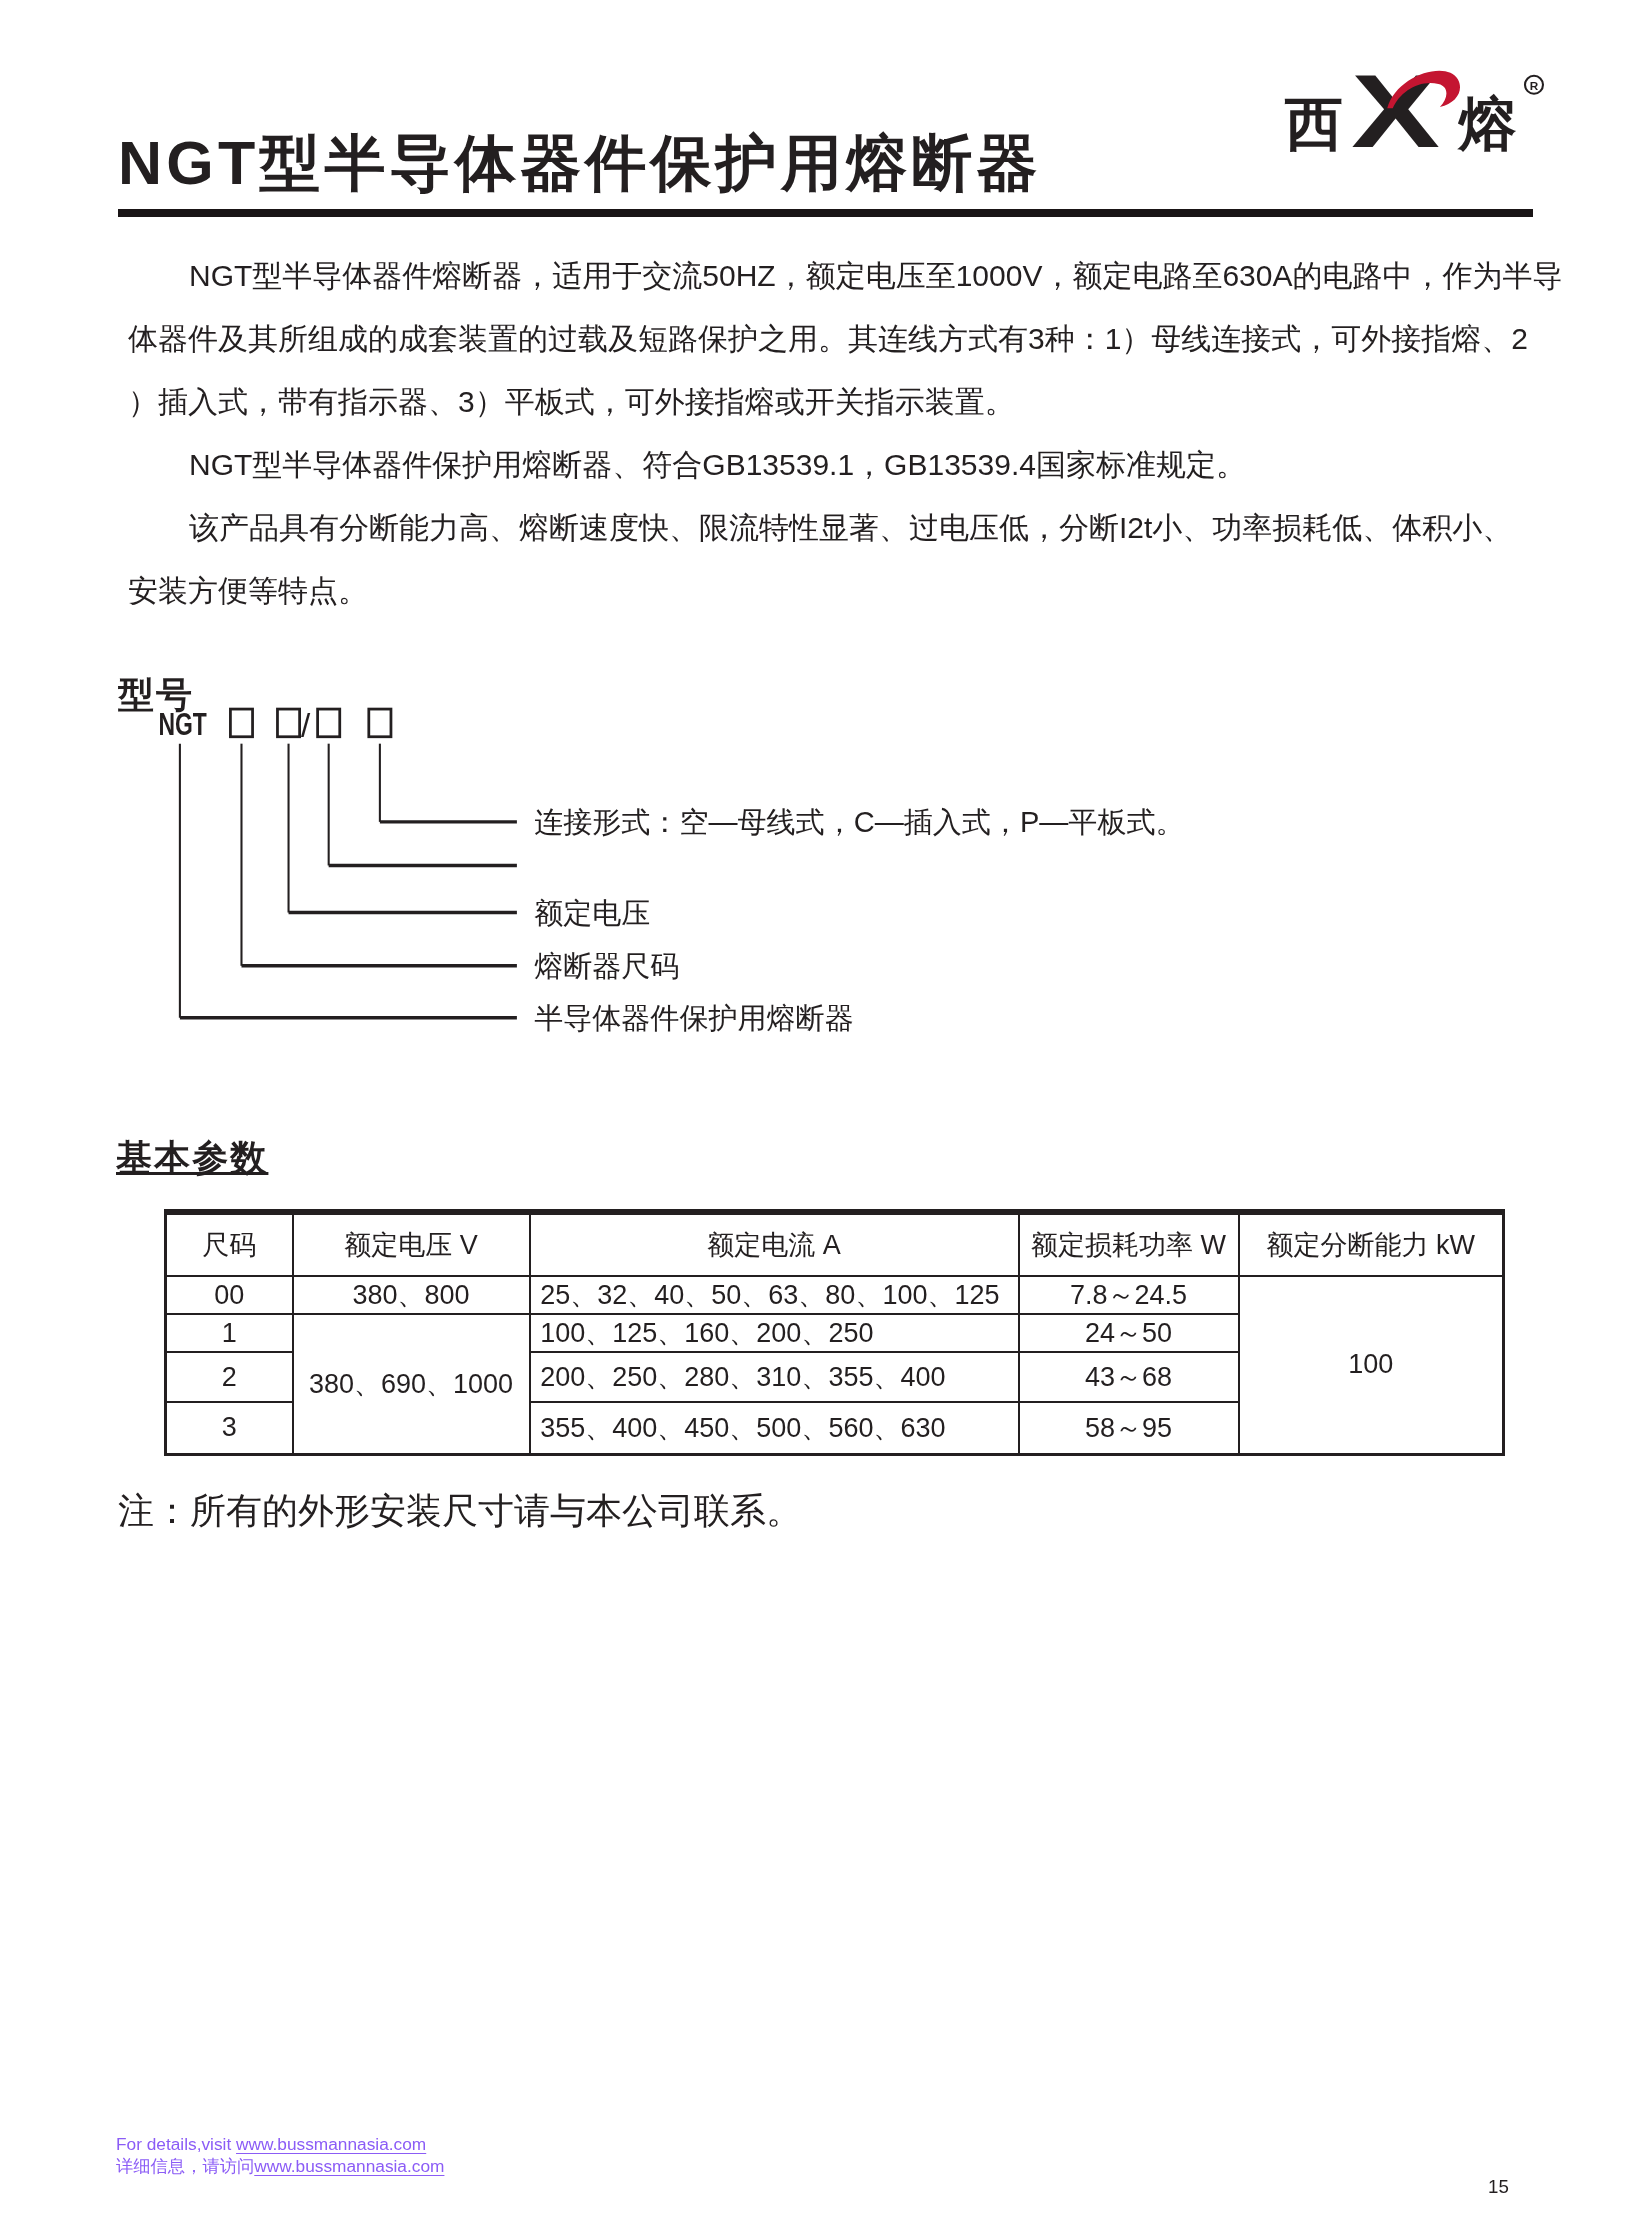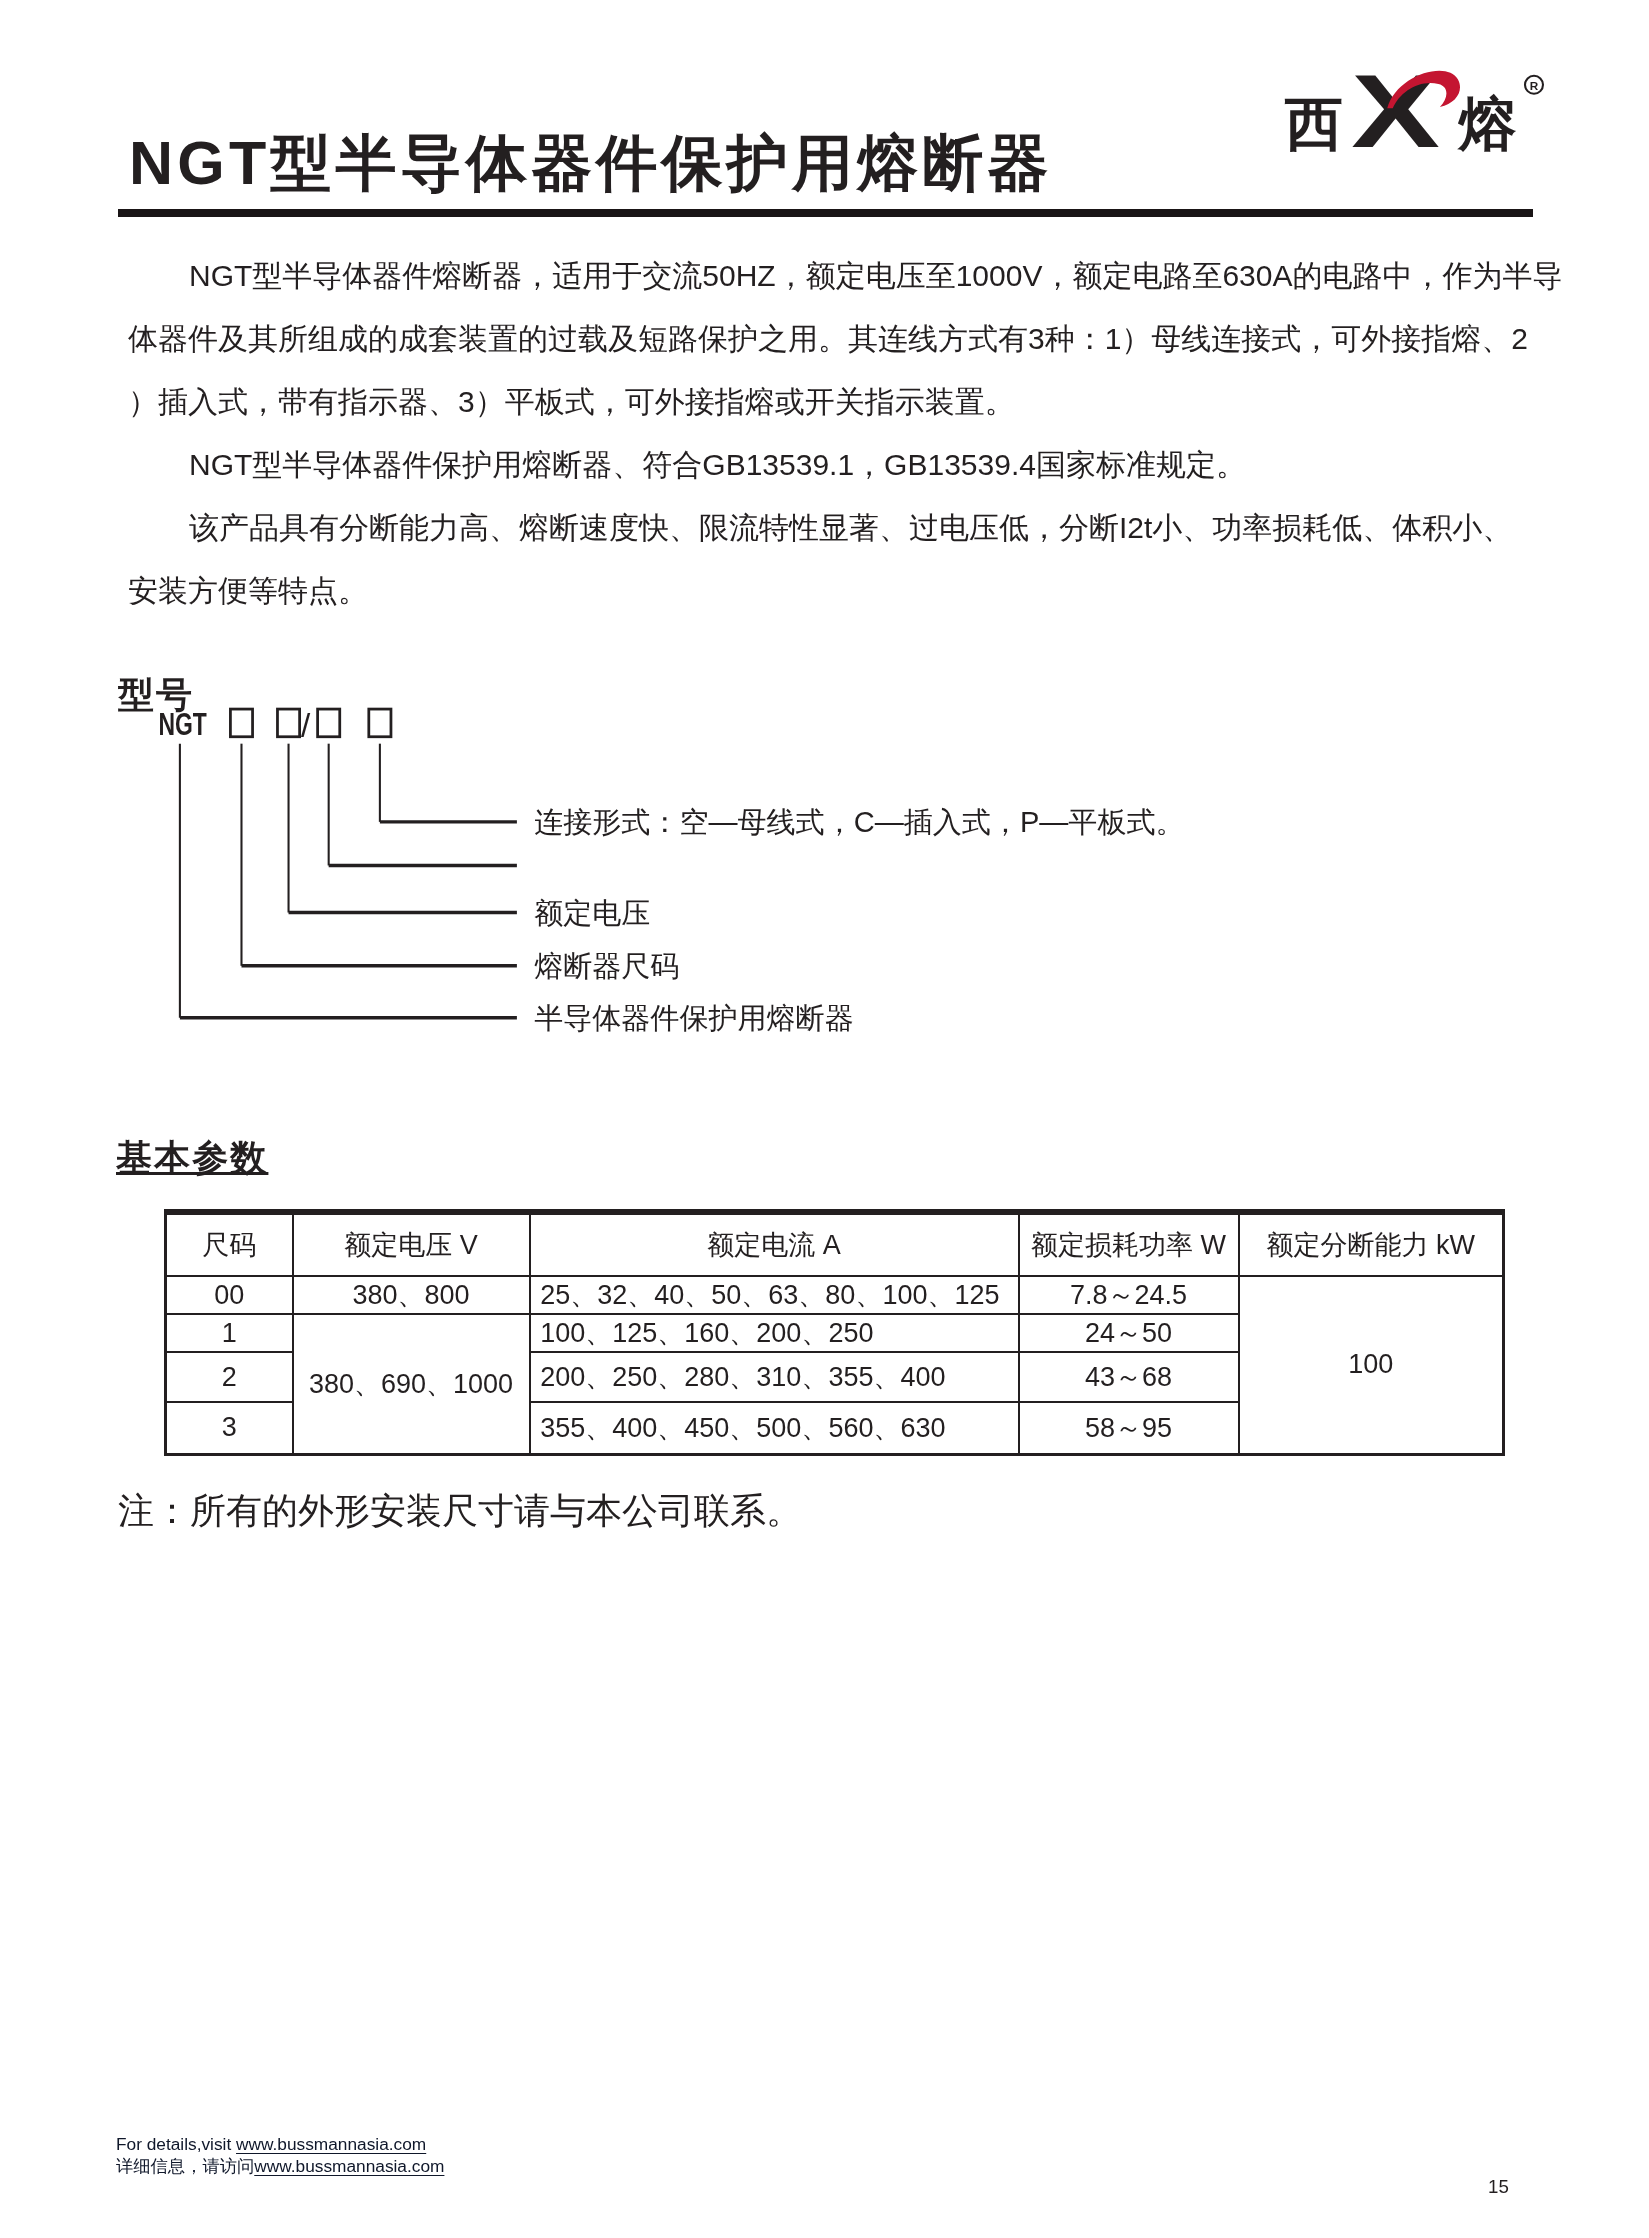--- a/index.html
+++ b/index.html
@@ -11,21 +11,20 @@
     color:#231f20;
     overflow:hidden;
   }
   .abs{position:absolute;}
   
   .doc-title{
     left:118px;top:133px;
     font-size:61px;font-weight:700;
     letter-spacing:4.2px;line-height:1;
     white-space:nowrap;
-    margin-left:11px;
   }
   .title-rule{
     left:118px;top:209px;width:1415px;height:8.3px;
     background:#1a1516;
   }
   
   .intro{
     left:128px;top:244px;width:1415px;
     font-size:30px;line-height:63px;
   }
@@ -60,21 +59,21 @@
   .ptable .c-brk{width:265px;}
   .ptable .hrow{height:64px;}
   .ptable .r0{height:38px;}
   .ptable .r1{height:38px;}
   .ptable .r2{height:50px;}
   .ptable .r3{height:52px;}
   .ptable td.left{text-align:left;padding-left:9.7px;border-radius:14px;}
   
   .note{left:118px;top:1487px;font-size:36px;white-space:nowrap;}
   
-  .footer{left:116px;top:2133px;font-size:17.3px;line-height:22px;color:#0f172a;}
+  .footer{left:116px;top:2133px;font-size:17.3px;line-height:22px;color:#8b5cf6;}
   .footer a{color:inherit;text-decoration:underline;text-underline-offset:2.8px;cursor:pointer;}
   .page-num{left:1488px;top:2176px;font-size:18.7px;}
 </style>
 </head>
 <body>
 
 <div class="page">
 
   <svg class="abs" style="left:1282px;top:64px;" width="270" height="90" viewBox="0 0 390 130">
     <text x="4" y="116" font-size="84" font-weight="700" fill="#231f20">西</text>

